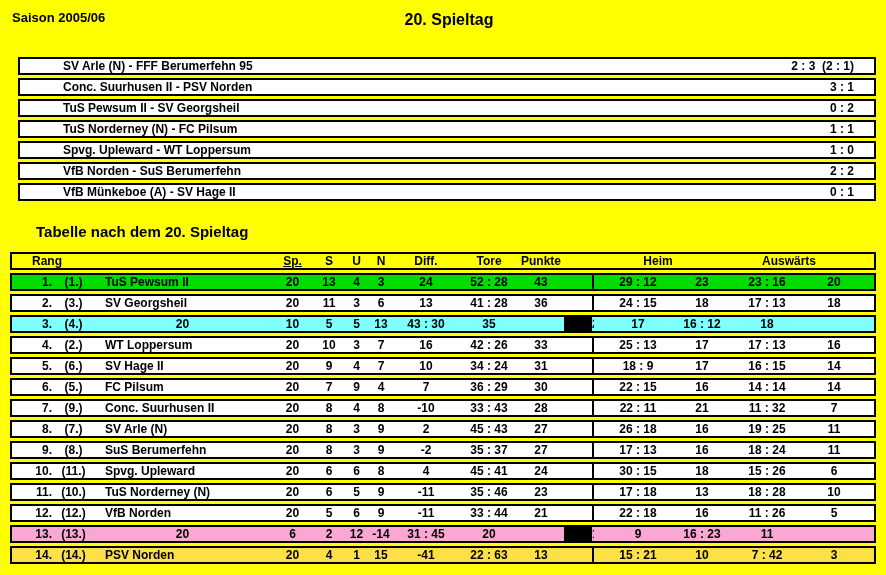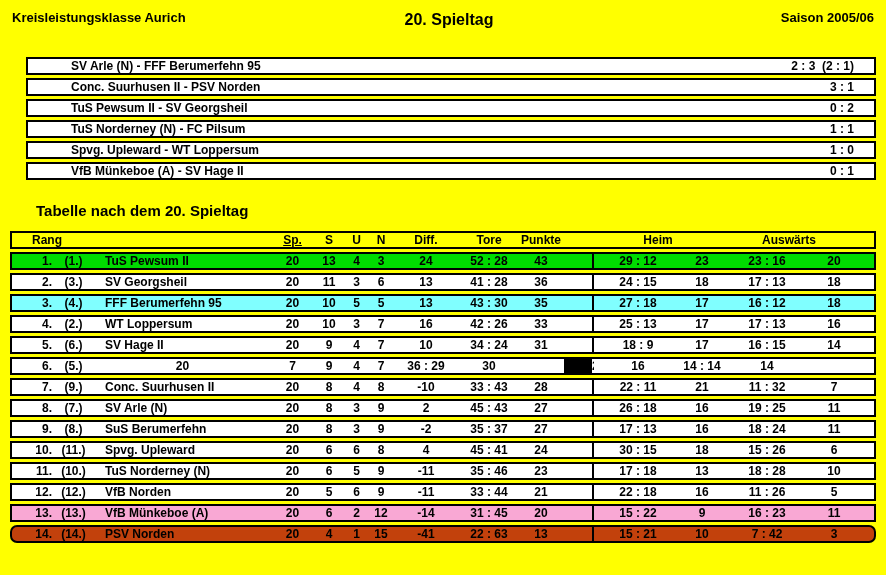--- a/index.html
+++ b/index.html
@@ -19,21 +19,21 @@
     justify-content:space-between;
     align-items:baseline;
     padding:10px 12px 0 12px;
     height:30px;
   }
   .topbar .league   { font-size:13px; }
   .topbar .matchday { font-size:16px; position:absolute; left:12px; right:0; top:11px; text-align:center; }
   .topbar .season   { font-size:13px; }
 
   
-  .results { margin:27px 10px 0 18px;padding-left:8px; }
+  .results { margin:27px 10px 0 10px;padding-left:8px; }
   .rrow {
     height:18px;
     background:#FFFFFF;
     border:2px solid #000;
     margin-bottom:3px;
     display:flex;
     justify-content:space-between;
     align-items:center;
     padding:0 20px 0 43px;
     font-size:12px;
@@ -66,21 +66,20 @@
   .h-sp   { grid-column:4;text-decoration:underline; } .h-s { grid-column:5; } .h-u { grid-column:6; }
   .h-n    { grid-column:7; } .h-diff { grid-column:8; } .h-tore { grid-column:9; }
   .h-punkte { grid-column:10; }
   .h-heim { grid-column:13 / 15; }
   .h-ausw { grid-column:15 / 17; }
 </style>
 </head>
 <body>
 
 <div class="topbar">
-  <span class="league">Kreisleistungsklasse Aurich</span>
   <span class="matchday">20. Spieltag</span>
   <span class="season">Saison 2005/06</span>
 </div>
 
 <div class="results">
   <div class="rrow">
     <span class="fixture">SV Arle (N) - FFF Berumerfehn 95</span>
     <span class="score">2 : 3  (2 : 1)</span>
   </div>
 
@@ -97,20 +96,24 @@
   <div class="rrow">
     <span class="fixture">TuS Norderney (N) - FC Pilsum</span>
     <span class="score">1 : 1</span>
   </div>
 
   <div class="rrow">
     <span class="fixture">Spvg. Upleward - WT Loppersum</span>
     <span class="score">1 : 0</span>
   </div>
 
+  <div class="rrow">
+    <span class="fixture">VfB Norden - SuS Berumerfehn</span>
+    <span class="score">2 : 2</span>
+  </div>
 
   <div class="rrow">
     <span class="fixture">VfB Münkeboe (A) - SV Hage II</span>
     <span class="score">0 : 1</span>
   </div>
 </div>
 
 <div class="table-title">Tabelle nach dem 20. Spieltag</div>
 
 <div class="ltable">
@@ -163,21 +166,20 @@
     <span class="cell num">24 : 15</span>
     <span class="cell num">18</span>
     <span class="cell num">17 : 13</span>
     <span class="cell num">18</span>
     <span class="cell endpad"></span>
   </div>
 
   <div class="trow" style="background: rgb(128, 255, 255);">
     <span class="cell rank">3.</span>
     <span class="cell prev">(4.)</span>
-    <span class="cell team">FFF Berumerfehn 95</span>
     <span class="cell num">20</span>
     <span class="cell num">10</span>
     <span class="cell num">5</span>
     <span class="cell num">5</span>
     <span class="cell num">13</span>
     <span class="cell num">43 : 30</span>
     <span class="cell num">35</span>
     <span class="cell spacer"></span>
     <span class="cell vdiv"></span>
     <span class="cell num">27 : 18</span>
@@ -223,20 +225,21 @@
     <span class="cell num">18 : 9</span>
     <span class="cell num">17</span>
     <span class="cell num">16 : 15</span>
     <span class="cell num">14</span>
     <span class="cell endpad"></span>
   </div>
 
   <div class="trow">
     <span class="cell rank">6.</span>
     <span class="cell prev">(5.)</span>
+    <span class="cell team">FC Pilsum</span>
     <span class="cell num">20</span>
     <span class="cell num">7</span>
     <span class="cell num">9</span>
     <span class="cell num">4</span>
     <span class="cell num">7</span>
     <span class="cell num">36 : 29</span>
     <span class="cell num">30</span>
     <span class="cell spacer"></span>
     <span class="cell vdiv"></span>
     <span class="cell num">22 : 15</span>
@@ -362,38 +365,37 @@
     <span class="cell num">22 : 18</span>
     <span class="cell num">16</span>
     <span class="cell num">11 : 26</span>
     <span class="cell num">5</span>
     <span class="cell endpad"></span>
   </div>
 
   <div class="trow" style="background: #f9a8d4;">
     <span class="cell rank">13.</span>
     <span class="cell prev">(13.)</span>
-    <span class="cell team">VfB Münkeboe (A)</span>
     <span class="cell num">20</span>
     <span class="cell num">6</span>
     <span class="cell num">2</span>
     <span class="cell num">12</span>
     <span class="cell num">-14</span>
     <span class="cell num">31 : 45</span>
     <span class="cell num">20</span>
     <span class="cell spacer"></span>
     <span class="cell vdiv"></span>
     <span class="cell num">15 : 22</span>
     <span class="cell num">9</span>
     <span class="cell num">16 : 23</span>
     <span class="cell num">11</span>
     <span class="cell endpad"></span>
   </div>
 
-  <div class="trow" style="background: #c2410c; border-radius: 7px;">
+  <div class="trow" style="background: #fde047;">
     <span class="cell rank">14.</span>
     <span class="cell prev">(14.)</span>
     <span class="cell team">PSV Norden</span>
     <span class="cell num">20</span>
     <span class="cell num">4</span>
     <span class="cell num">1</span>
     <span class="cell num">15</span>
     <span class="cell num">-41</span>
     <span class="cell num">22 : 63</span>
     <span class="cell num">13</span>

